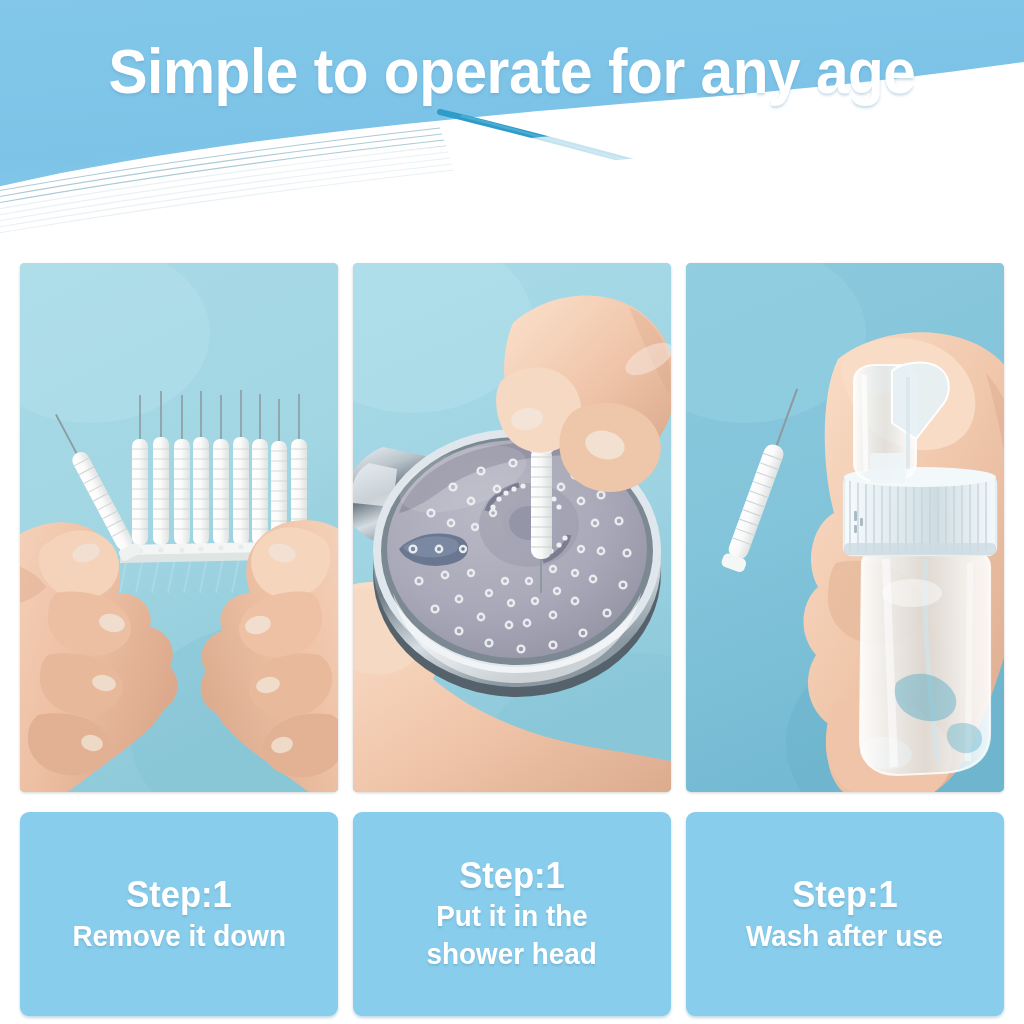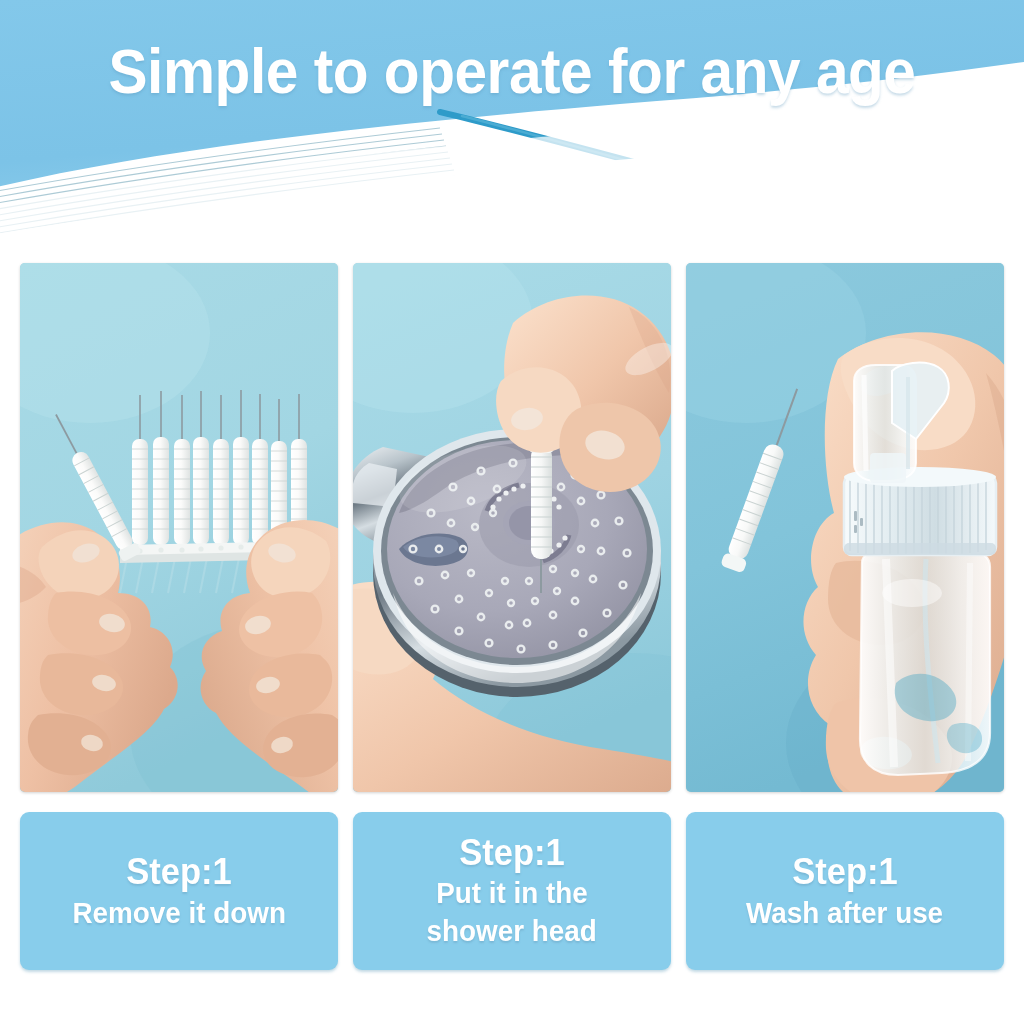--- a/index.html
+++ b/index.html
@@ -47,21 +47,21 @@
   }
   .photo svg{display:block;width:100%;height:100%;}
 
   
   .caption-row{
     position:absolute;left:20px;top:812px;
     width:984px;height:193px;
     display:flex;justify-content:space-between;
   }
   .caption-box{
-    width:318px;height:158px;
+    width:318px;height:204px;
     background:#88cdeb;
     border-radius:9px;
     box-shadow:0 2px 3px rgba(120,170,195,0.45);
     display:flex;flex-direction:column;
     align-items:center;justify-content:center;
     box-sizing:border-box;
     padding:6px 10px;
   }
   .caption-step{
     color:#ffffff;

